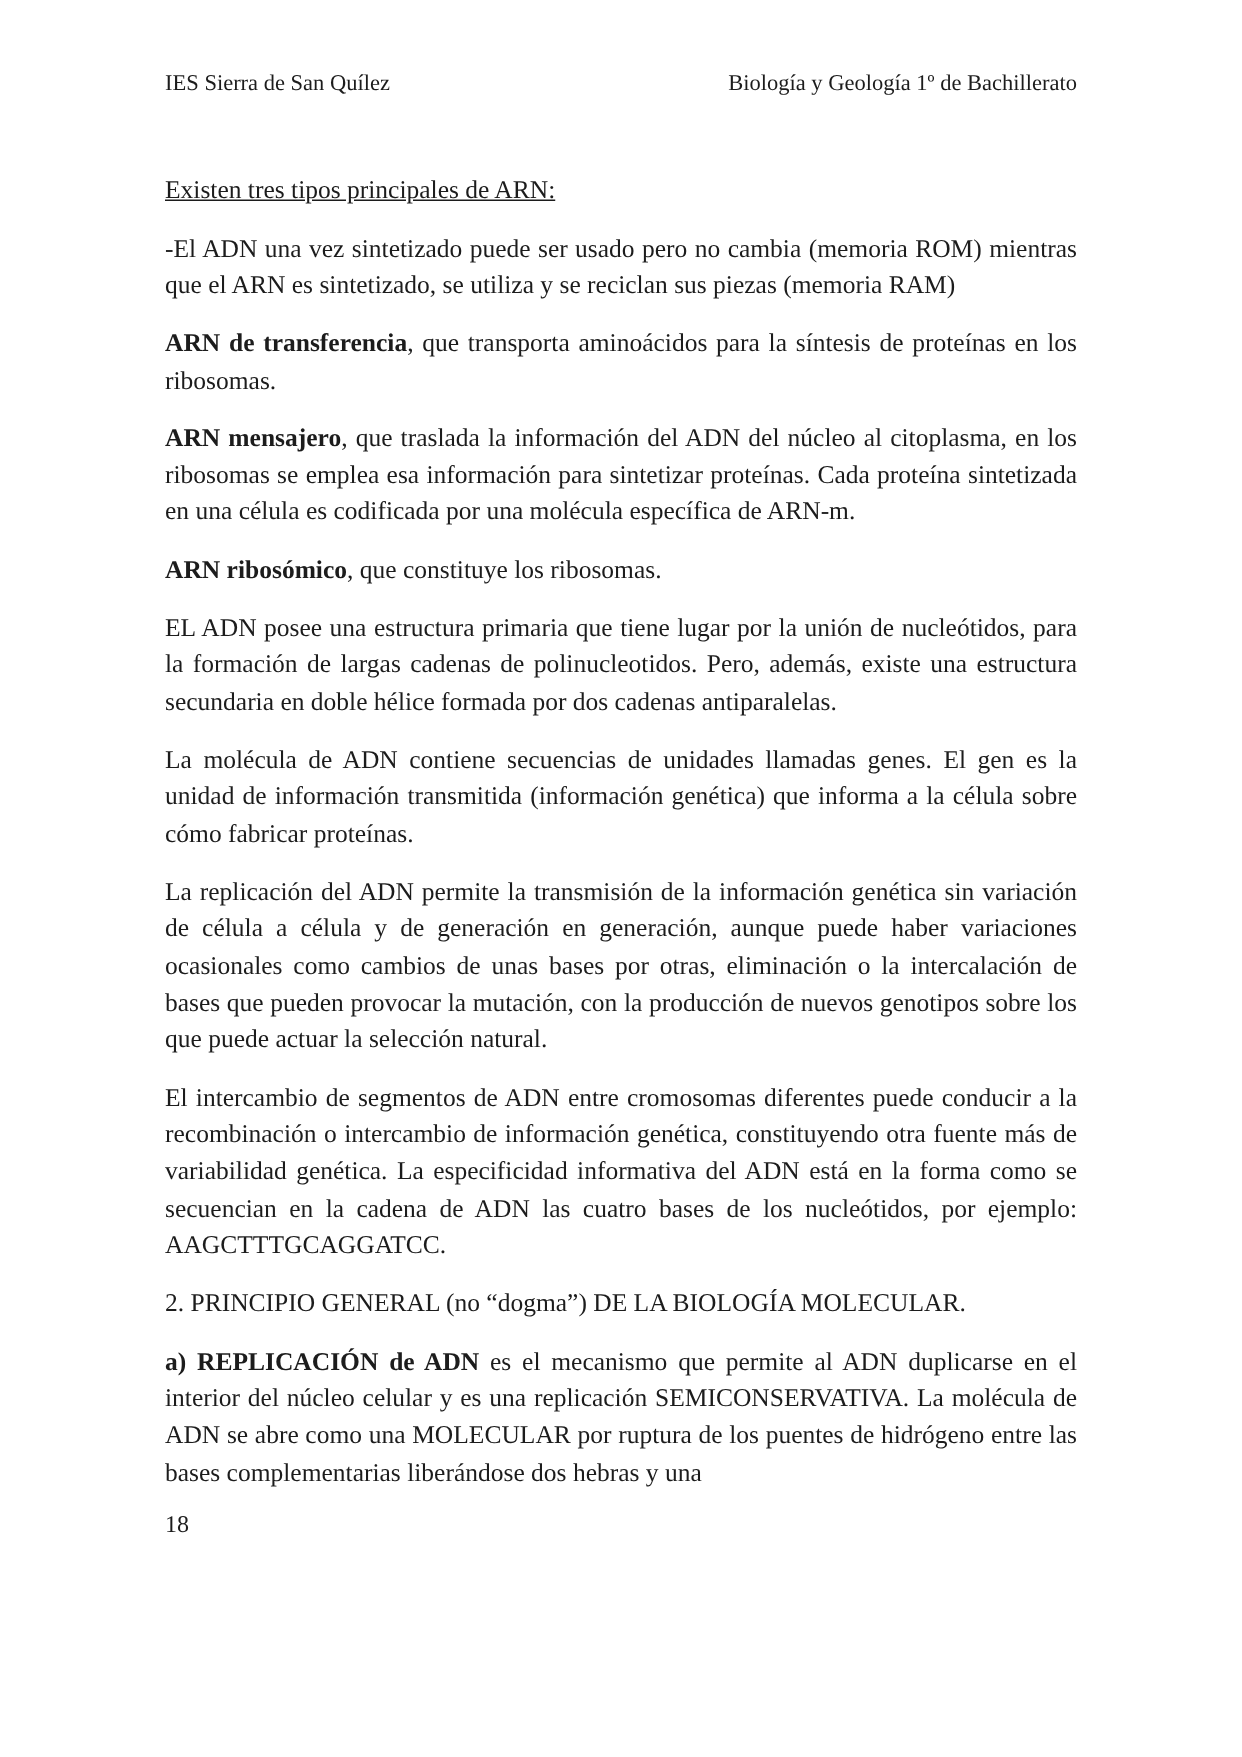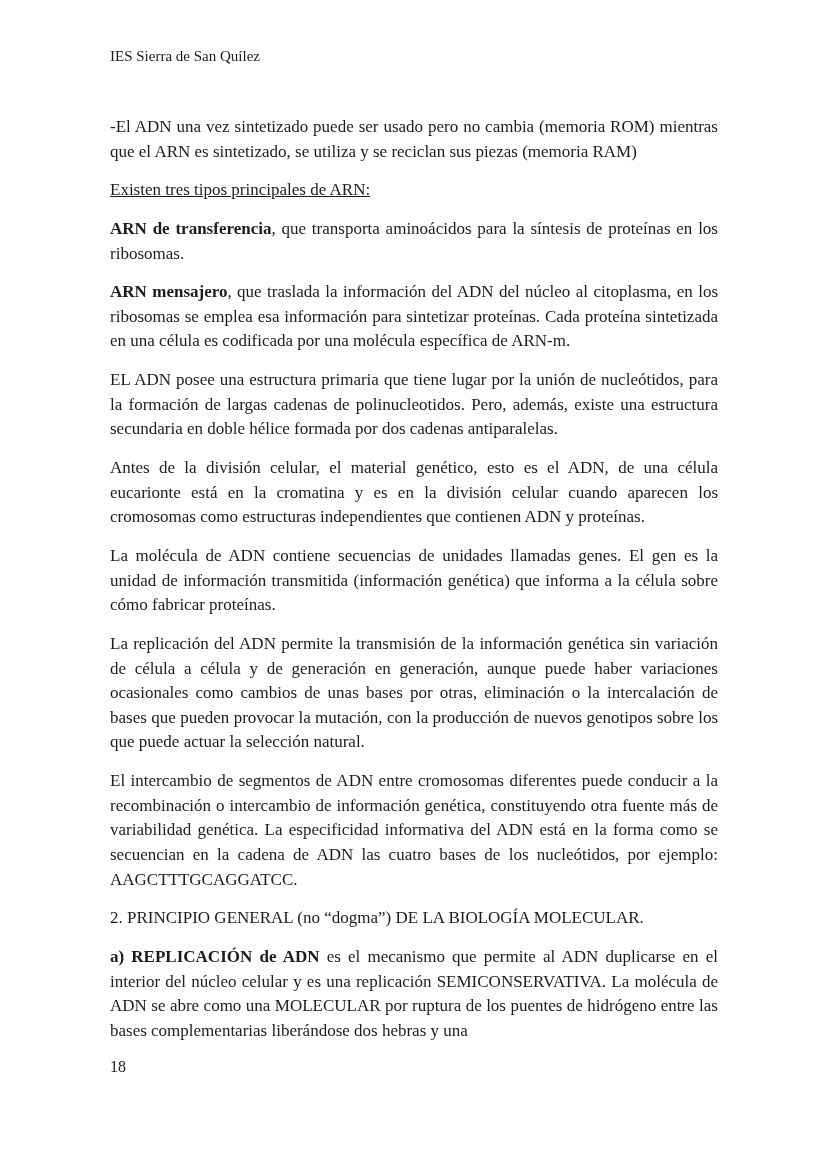--- a/index.html
+++ b/index.html
@@ -45,36 +45,37 @@
     margin-top: 4px;
   }
 </style>
 </head>
 <body>
 
 <div class="page">
 
   <div class="header">
     <span>IES Sierra de San Quílez</span>
+    <span>Biología y Geología 1º de Bachillerato</span>
   </div>
 
   <div class="body-text">
 
+    <p><span class="u-line">Existen tres tipos principales de ARN:</span></p>
+
     <p><span>-El ADN una vez sintetizado puede ser usado pero no cambia (memoria ROM) mientras que el ARN es sintetizado, se utiliza y se reciclan sus piezas (memoria RAM)</span></p>
-
-    <p><span class="u-line">Existen tres tipos principales de ARN:</span></p>
 
     <p><b>ARN de transferencia</b><span>, que transporta aminoácidos para la síntesis de proteínas en los ribosomas.</span></p>
 
     <p><b>ARN mensajero</b><span>, que traslada la información del ADN del núcleo al citoplasma, en los ribosomas se emplea esa información para sintetizar proteínas. Cada proteína sintetizada en una célula es codificada por una molécula específica de ARN-m.</span></p>
 
+    <p><b>ARN ribosómico</b><span>, que constituye los ribosomas.</span></p>
 
     <p><span>EL ADN posee una estructura primaria que tiene lugar por la unión de nucleótidos, para la formación de largas cadenas de polinucleotidos. Pero, además, existe una estructura secundaria en doble hélice formada por dos cadenas antiparalelas.</span></p>
 
-    <p><span>Antes de la división celular, el material genético, esto es el ADN, de una célula eucarionte está en la cromatina y es en la división celular cuando aparecen los cromosomas como estructuras independientes que contienen ADN y proteínas.</span></p>
 
     <p><span>La molécula de ADN contiene secuencias de unidades llamadas genes. El gen es la unidad de información transmitida (información genética) que informa a la célula sobre cómo fabricar proteínas.</span></p>
 
     <p><span>La replicación del ADN permite la transmisión de la información genética sin variación de célula a célula y de generación en generación, aunque puede haber variaciones ocasionales como cambios de unas bases por otras, eliminación o la intercalación de bases que pueden provocar la mutación, con la producción de nuevos genotipos sobre los que puede actuar la selección natural.</span></p>
 
     <p><span>El intercambio de segmentos de ADN entre cromosomas diferentes puede conducir a la recombinación o intercambio de información genética, constituyendo otra fuente más de variabilidad genética. La especificidad informativa del ADN está en la forma como se secuencian en la cadena de ADN las cuatro bases de los nucleótidos, por ejemplo: AAGCTTTGCAGGATCC.</span></p>
 
     <p class="heading"><span>2. PRINCIPIO GENERAL (no “dogma”) DE LA BIOLOGÍA MOLECULAR.</span></p>
 
     <p><b>a) REPLICACIÓN de ADN</b><span> es el mecanismo que permite al ADN duplicarse en el interior del núcleo celular y es una replicación SEMICONSERVATIVA. La molécula de ADN se abre como una MOLECULAR por ruptura de los puentes de hidrógeno entre las bases complementarias liberándose dos hebras y una</span></p>

